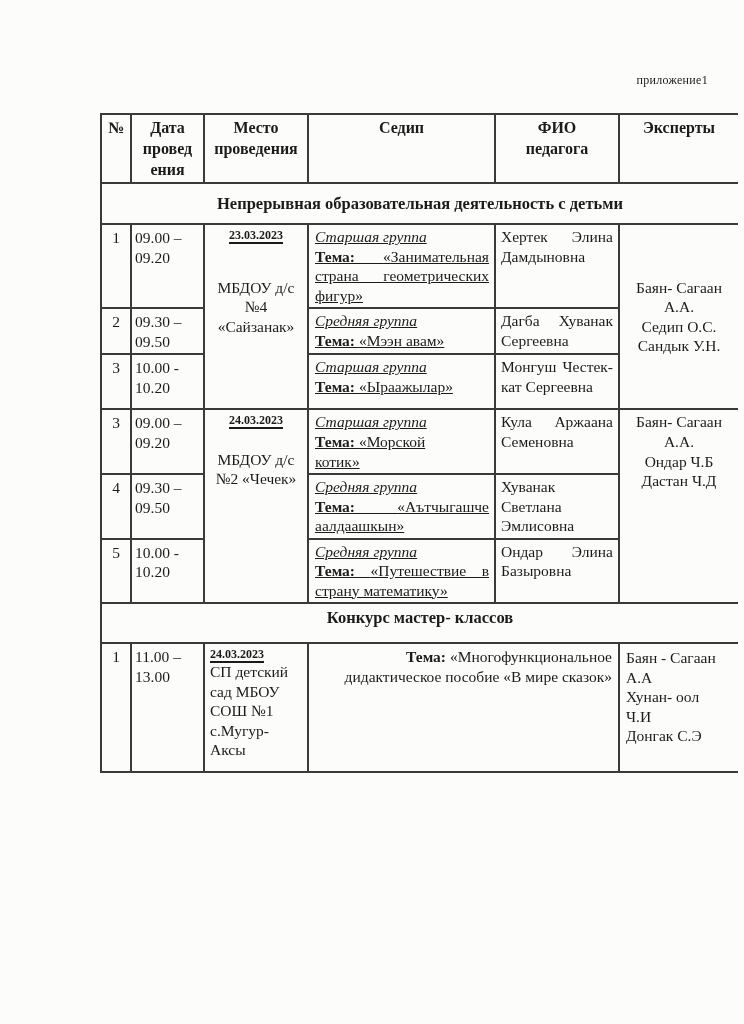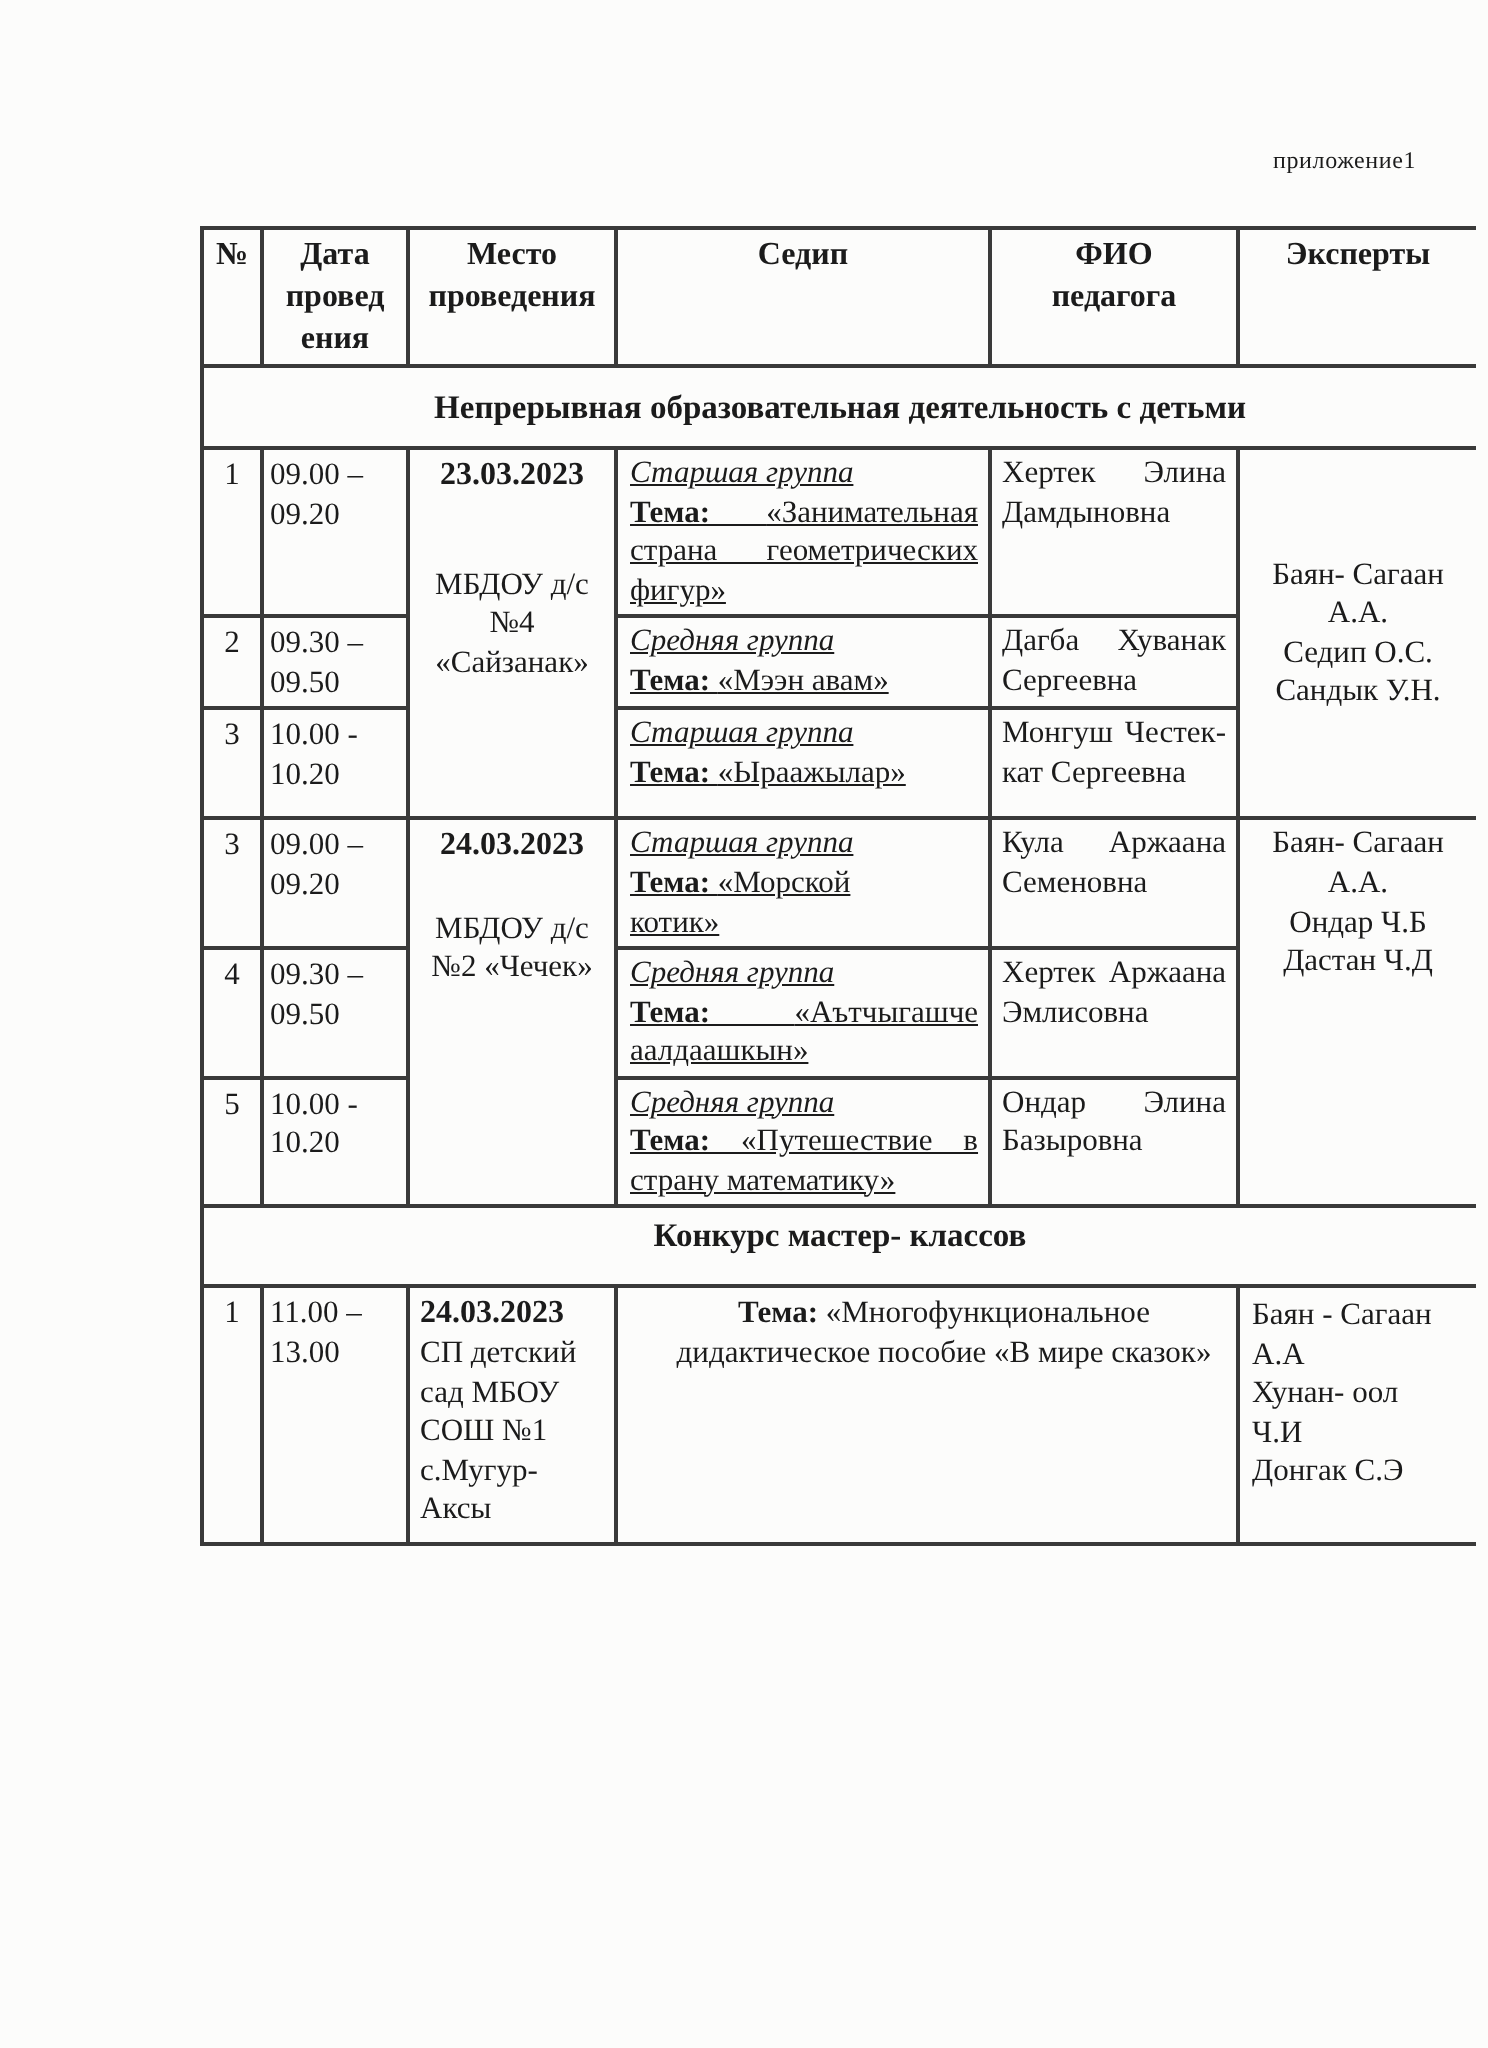--- a/index.html
+++ b/index.html
@@ -69,35 +69,36 @@
   tr.r5 { height: 53px; }
   tr.r6 { height: 64px; }
   tr.r7 { height: 129px; }
 
   .c-num { text-align: center; padding-top: 3px; }
   .c-time { white-space: pre-line; padding-top: 3px; }
 
   .c-place { text-align: center; padding-top: 3px; }
   .c-place .date, .c-place-left .date {
     font-weight: bold;
-    font-size: 16px;
+    font-size: 12px;
+    text-decoration: underline;
     text-decoration-thickness: 2px;
     text-underline-offset: 3px;
   }
   .c-place .date.gap-lg { display: block; margin-bottom: 34px; }
   .c-place .date.gap-sm { display: block; margin-bottom: 21px; }
   .place-name { white-space: pre-line; }
   .c-place-left { text-align: left; padding: 3px 2px 2px 5px; }
   .c-place-left .date { display: block; margin-bottom: 0; }
 
   .c-topic { text-align: justify; padding: 2px 5px 2px 6px; text-decoration: underline; }
   .group-line { font-style: italic; }
   .topic-label { font-weight: bold; }
   .topic-text { white-space: pre-line; }
-  .c-topic-wide { text-align: center; padding: 3px 6px 2px 23px; }
+  .c-topic-wide { text-align: right; padding: 3px 6px 2px 23px; }
 
   .c-teacher { text-align: justify; padding: 2px 5px; }
 
   .c-experts { text-align: center; white-space: pre-line; padding-top: 2px; }
   .v-mid { vertical-align: middle; }
   .c-experts-left { text-align: left; white-space: pre-line; padding: 4px 2px 2px 6px; }
 </style>
 </head>
 <body>
 
@@ -193,21 +194,21 @@
 Дастан Ч.Д</td>
   </tr>
   <tr class="r5">
     <td class="c-num">4</td>
     <td class="c-time">09.30 –
 09.50</td>
     <td class="c-topic">
       <div class="group-line">Средняя группа</div>
       <div><span class="topic-label">Тема:</span> <span class="topic-text">«Аътчыгашче аалдаашкын»</span></div>
     </td>
-    <td class="c-teacher">Хертек Аржаана Эмлисовна</td>
+    <td class="c-teacher">Хуванак Светлана Эмлисовна</td>
   </tr>
   <tr class="r6">
     <td class="c-num">5</td>
     <td class="c-time">10.00 -
 10.20</td>
     <td class="c-topic">
       <div class="group-line">Средняя группа</div>
       <div><span class="topic-label">Тема:</span> <span class="topic-text">«Путешествие в страну математику»</span></div>
     </td>
     <td class="c-teacher">Ондар Элина Базыровна</td>

